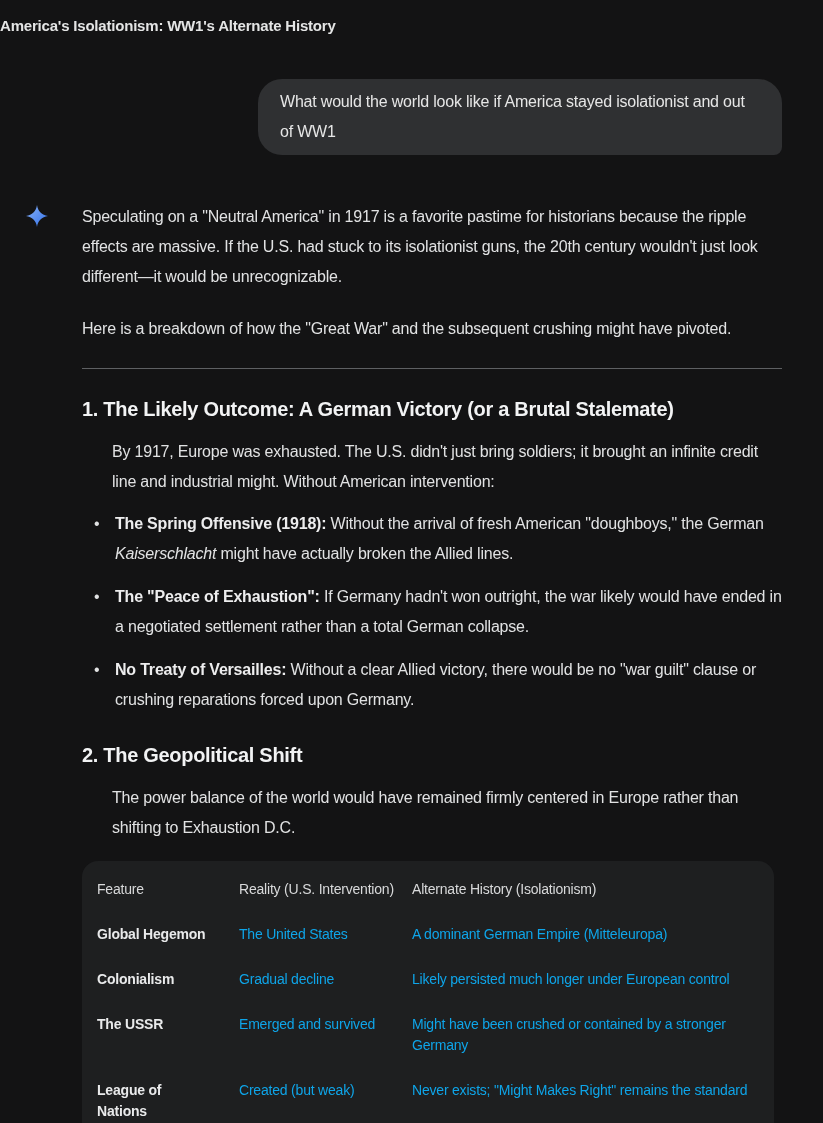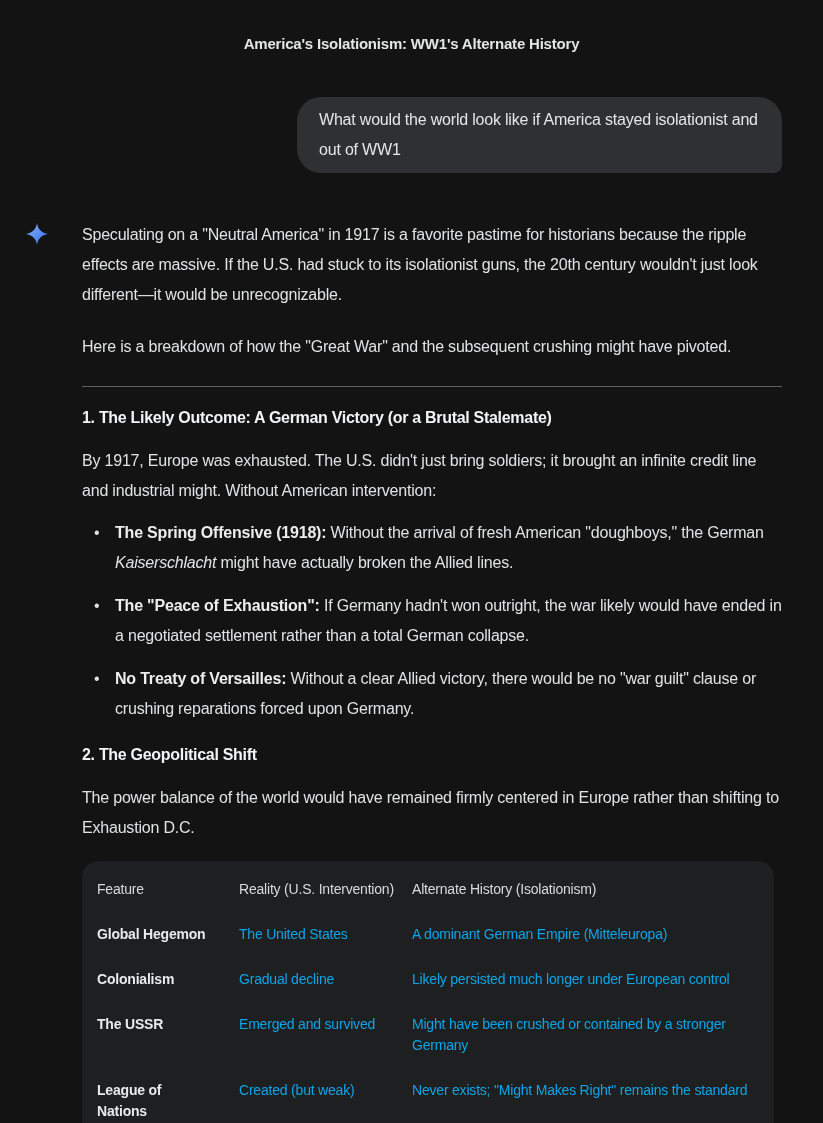--- a/index.html
+++ b/index.html
@@ -4,40 +4,40 @@
 <style>
   html,body{margin:0;padding:0;}
   body{
     width:823px;height:1123px;overflow:hidden;
     background:#131314;color:#e3e3e3;
     font-family:"Liberation Sans",sans-serif;
     letter-spacing:-0.2px;
     -webkit-font-smoothing:antialiased;
   }
   .app-title{
-    padding-top:35px;text-align:center;
+    padding-top:17px;text-align:left;
     font-size:15px;font-weight:bold;color:#e4e5e5;
   }
   
   .user-row{display:flex;justify-content:flex-end;margin:45px 41px 0 0;}
   .user-bubble{
-    box-sizing:border-box;width:485px;
+    box-sizing:border-box;width:524px;
     background:#2f3032;border-radius:24px 24px 8px 24px;
     padding:8px 22px;font-size:16px;line-height:30px;color:#e6e6e6;
   }
   
   .response{display:flex;align-items:flex-start;margin:47px 41px 0 26px;}
   .avatar{width:22px;height:22px;flex:0 0 22px;margin-top:3px;}
   .content{margin-left:34px;width:700px;font-size:16px;line-height:30px;color:#e1e2e3;}
   .content p{margin:0 0 22px;}
-  .content p.lead-in{margin-bottom:12px;}
+  .content p.lead-in{margin-bottom:12px;margin-left:30px;}
   .divider{border:none;border-top:1px solid #5e6063;margin:24px 0 0;}
   h2.section{
-    font-size:16px;line-height:26px;font-weight:bold;color:#f2f3f4;
-    letter-spacing:-0.3px;margin:18px 0 15px;
+    font-size:20px;line-height:26px;font-weight:bold;color:#f2f3f4;
+    letter-spacing:-0.3px;margin:27px 0 15px;
   }
   ul.points{list-style:none;margin:0 0 6px;padding:0;}
   ul.points li{position:relative;padding-left:33px;margin-bottom:13px;}
   ul.points li:last-child{margin-bottom:0;}
   ul.points li .bullet-dot{position:absolute;left:12px;top:0;color:#e1e2e3;}
   b{color:#ededee;}
   
   .table-card{
     box-sizing:border-box;width:692px;margin-top:18px;
     background:#1e1f20;border-radius:16px 16px 0 0;

